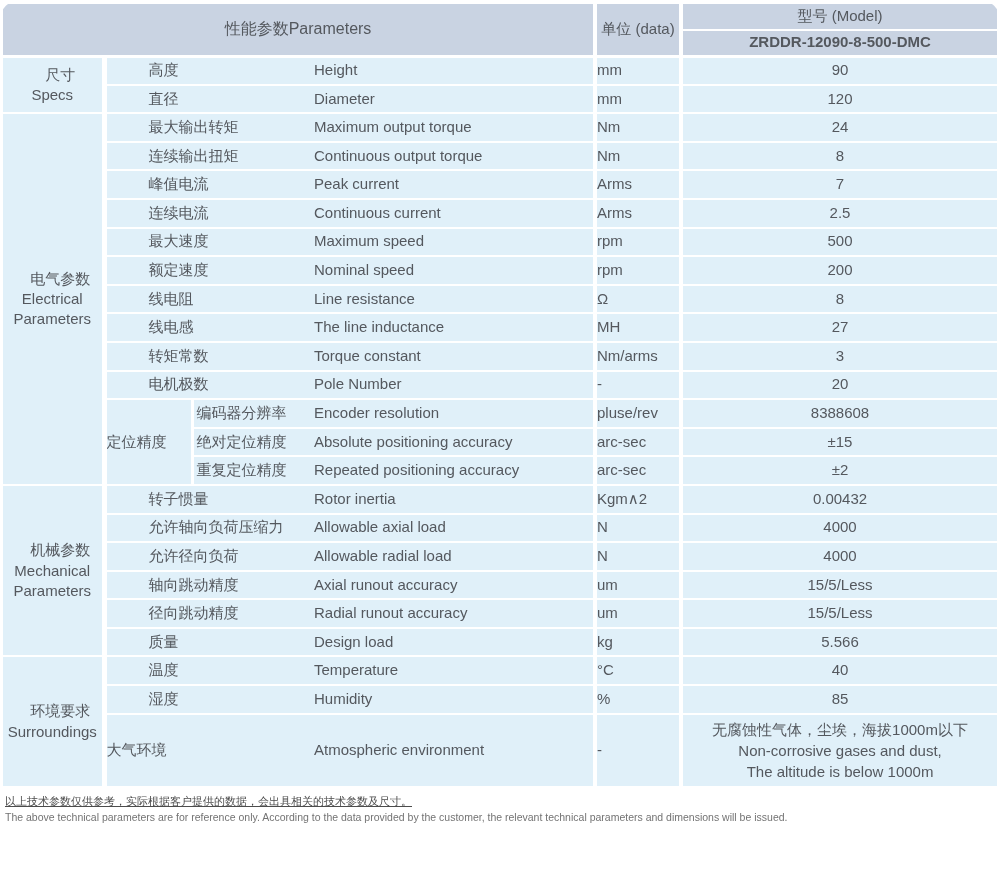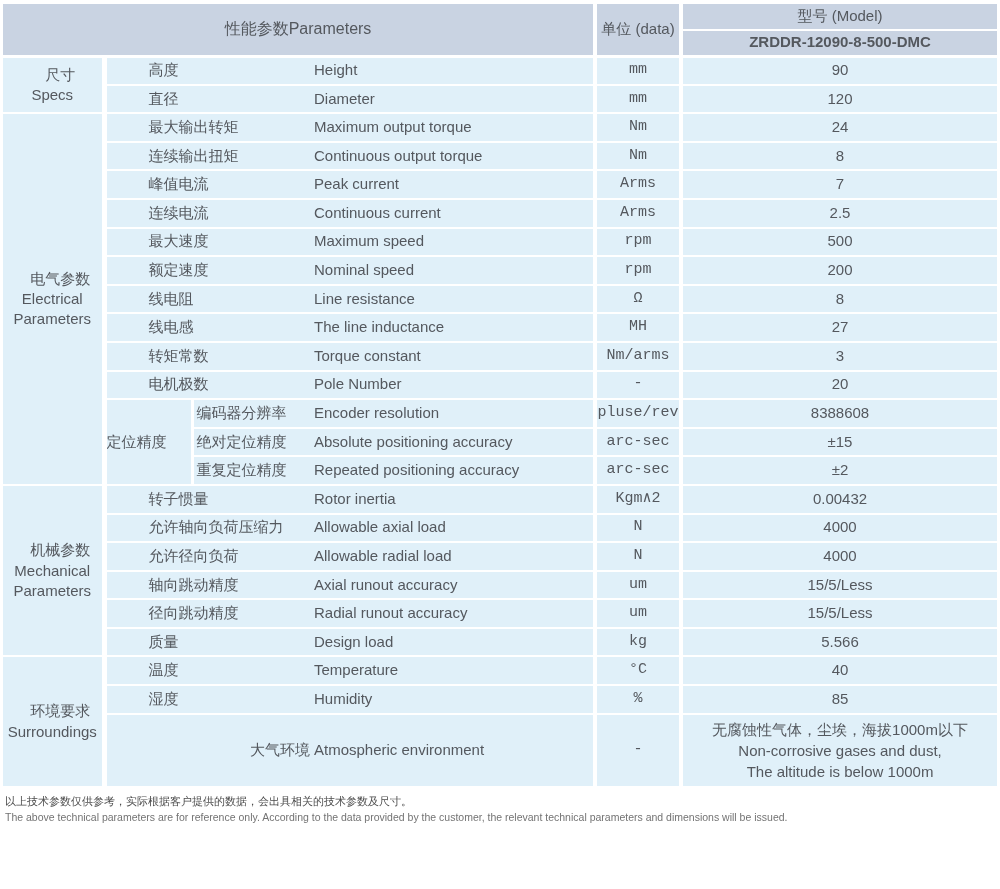--- a/index.html
+++ b/index.html
@@ -16,20 +16,21 @@
     font-family:"Liberation Sans","DejaVu Sans",sans-serif;
     color:var(--text);
     -webkit-font-smoothing:antialiased;
   }
   .page{
     width:1000px;
     height:889px;
     padding:4px 21px 0 3px;
     background:#fff;
     overflow:hidden;
+    border-radius:20px;
   }
   table.spec-table{
     border-collapse:collapse;
     table-layout:fixed;
     width:994px;
   }
   td{
     color:var(--text);
     font-size:15px;
     line-height:1.25;
@@ -56,39 +57,38 @@
     vertical-align:middle;
   }
   .c-sec{
     text-align:center;
     border-right:5px solid var(--line);
     line-height:1.35;
     padding:2px 1px;
   }
   .sec-cn{display:block;margin-left:16px;}
   .c-cn{padding-left:42px;text-align:left;}
-  .c-cn.center{padding-left:0;text-align:right;margin-top:26px;}
+  .c-cn.center{padding-left:0;text-align:left;margin-top:26px;}
   .c-sub{
     text-align:left;
     border-right:3px solid var(--line);
   }
   .c-cn2{padding-left:3px;text-align:left;}
   .c-en{padding-left:4px;text-align:left;margin-top:48px;}
   .c-unit{
-    text-align:center;
+    text-align:left;
     border-left:4px solid var(--line);
     border-right:4px solid var(--line);
-    font-family:Liberation Mono, monospace;
   }
   .c-val{text-align:center;margin-top:12px;}
   .row-tall td{height:72px;}
   .c-val-multi span{display:block;line-height:1.4;}
   
   .footnote{padding:8px 2px 0 2px;}
-  .fn-cn{font-size:11px;color:var(--footnote-cn);margin-bottom:3px;line-height:1.3;}
+  .fn-cn{font-size:11px;color:var(--footnote-cn);margin-bottom:3px;line-height:1.3;text-decoration:underline;}
   .fn-en{font-size:10.5px;color:var(--footnote-en);line-height:1.3;}
 </style>
 </head>
 <body>
 
 <div class="page">
 
   <table class="spec-table">
     <colgroup>
       <col style="width:101px">

